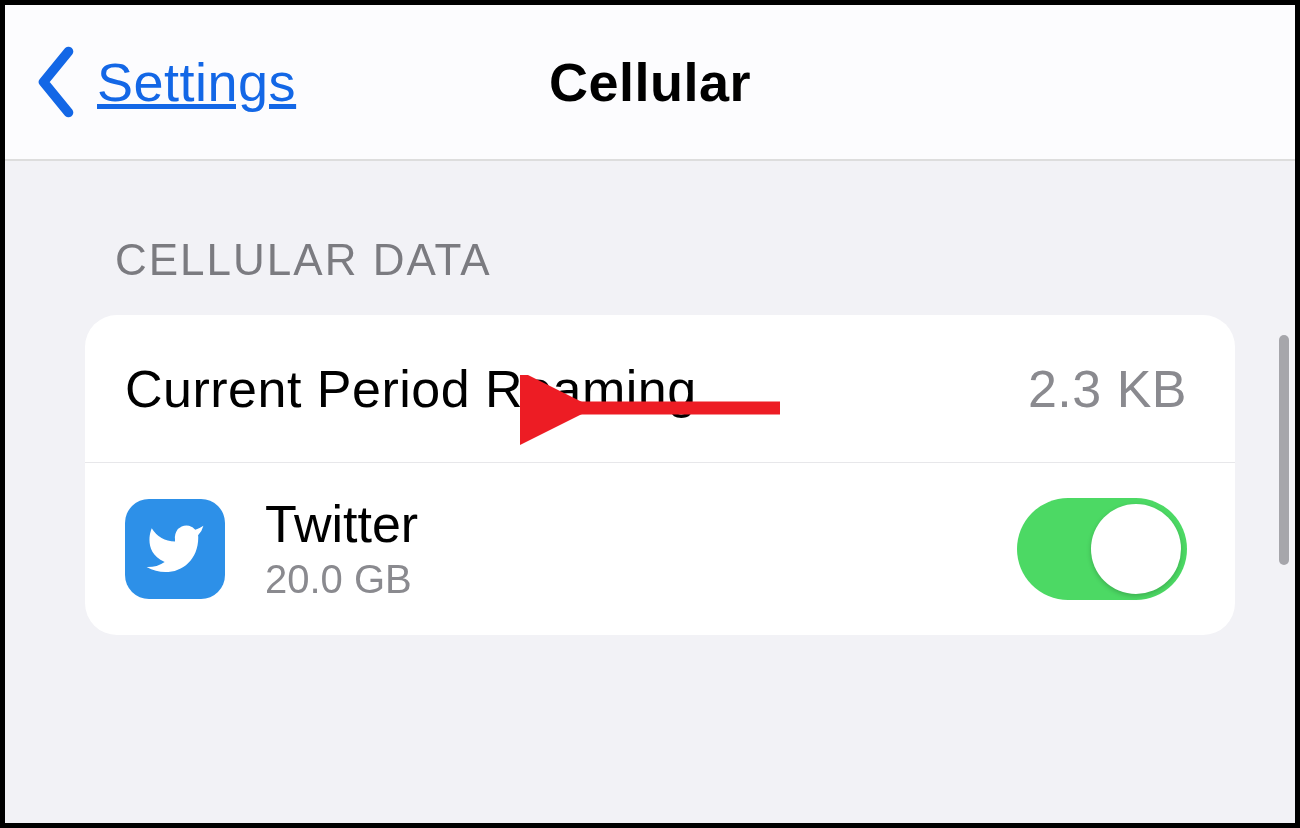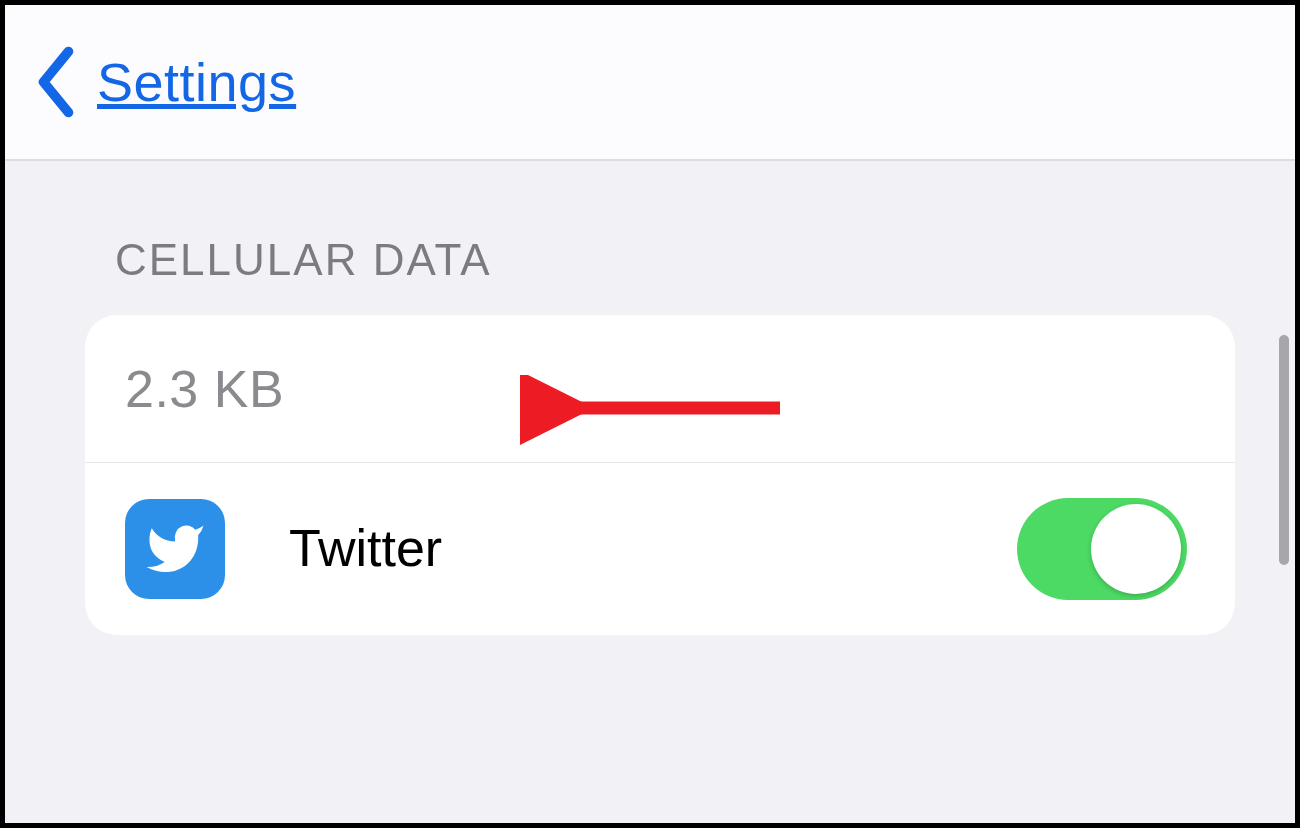--- a/index.html
+++ b/index.html
@@ -81,21 +81,20 @@
     letter-spacing: 0.5px;
   }
   .row-value {
     font-size: 52px;
     color: #8a8a8f;
     letter-spacing: 0.5px;
   }
   .row.app-row {
     min-height: 172px;
     position: relative;
-    gap: 24px;
   }
   .app-icon {
     width: 100px;
     height: 100px;
     border-radius: 24px;
     background: #2d90e8;
     display: flex;
     align-items: center;
     justify-content: center;
     margin-right: 40px;
@@ -147,40 +146,43 @@
 
 <div class="frame">
 
   <div class="navbar">
     <div class="back-btn">
       <svg viewBox="0 0 30 52">
         <polyline points="24,4 6,26 24,48" fill="none" stroke="#1367e6" stroke-width="7" stroke-linecap="round" stroke-linejoin="round"></polyline>
       </svg>
       <span class="back-label">Settings</span>
     </div>
+    <div class="navbar-title">Cellular</div>
   </div>
 
   <div class="content">
     <div class="section-header">CELLULAR DATA</div>
 
     <div class="card">
 
 
       <div class="row">
+        <div class="row-label">Current Period Roaming</div>
         <div class="row-value">2.3 KB</div>
       </div>
 
       <div class="row app-row">
         <div class="app-icon">
           <svg viewBox="0 0 24 24" width="62" height="62">
             <path fill="#fff" d="M23 3a10.9 10.9 0 0 1-3.14 1.53A4.48 4.48 0 0 0 12 8.09v1A10.66 10.66 0 0 1 3 4s-4 9 5 13a11.64 11.64 0 0 1-7 2c9 5 20 0 20-11.5a4.5 4.5 0 0 0-.08-.83A7.72 7.72 0 0 0 23 3z"></path>
           </svg>
         </div>
         <div class="app-info">
           <div class="app-name">Twitter</div>
+          <div class="app-usage">20.0 GB</div>
         </div>
         <div class="toggle">
           <div class="toggle-knob"></div>
         </div>
       </div>
 
     </div>
   </div>
 
   <svg class="annotation-arrow" width="270" height="70">

